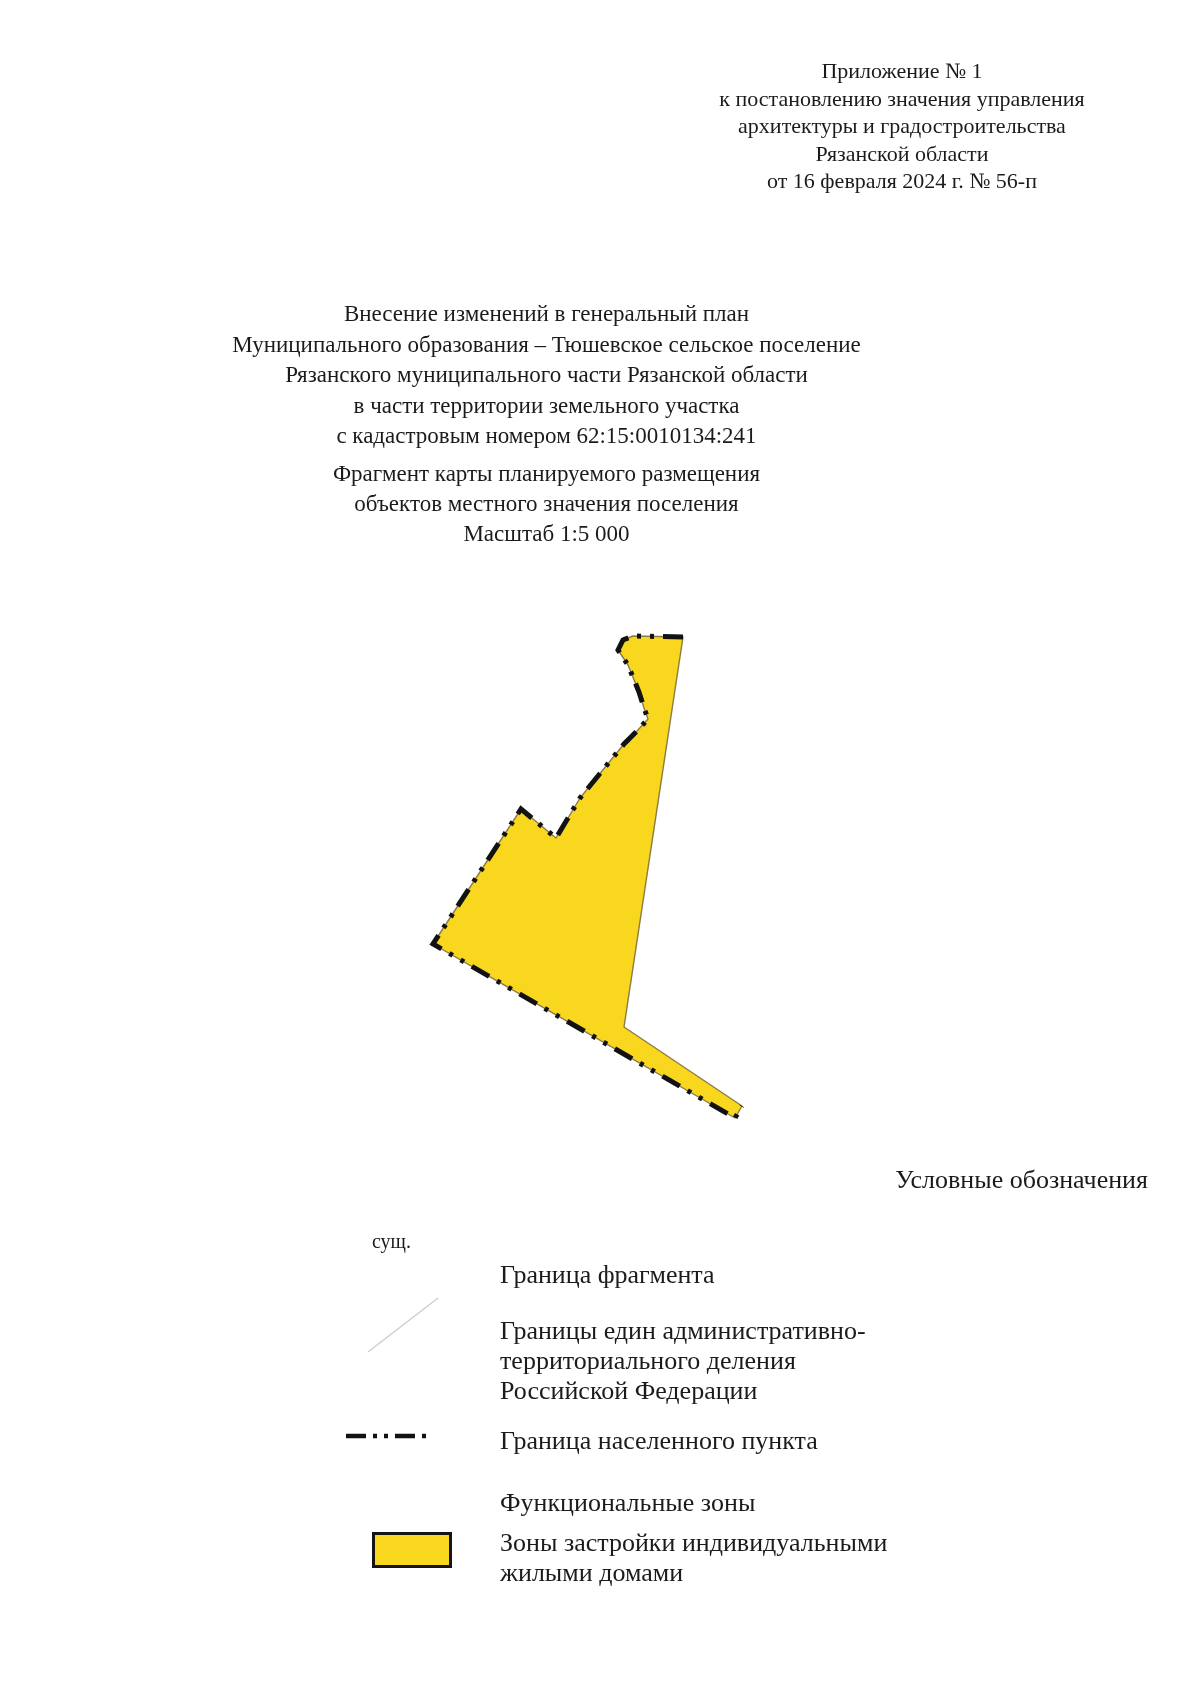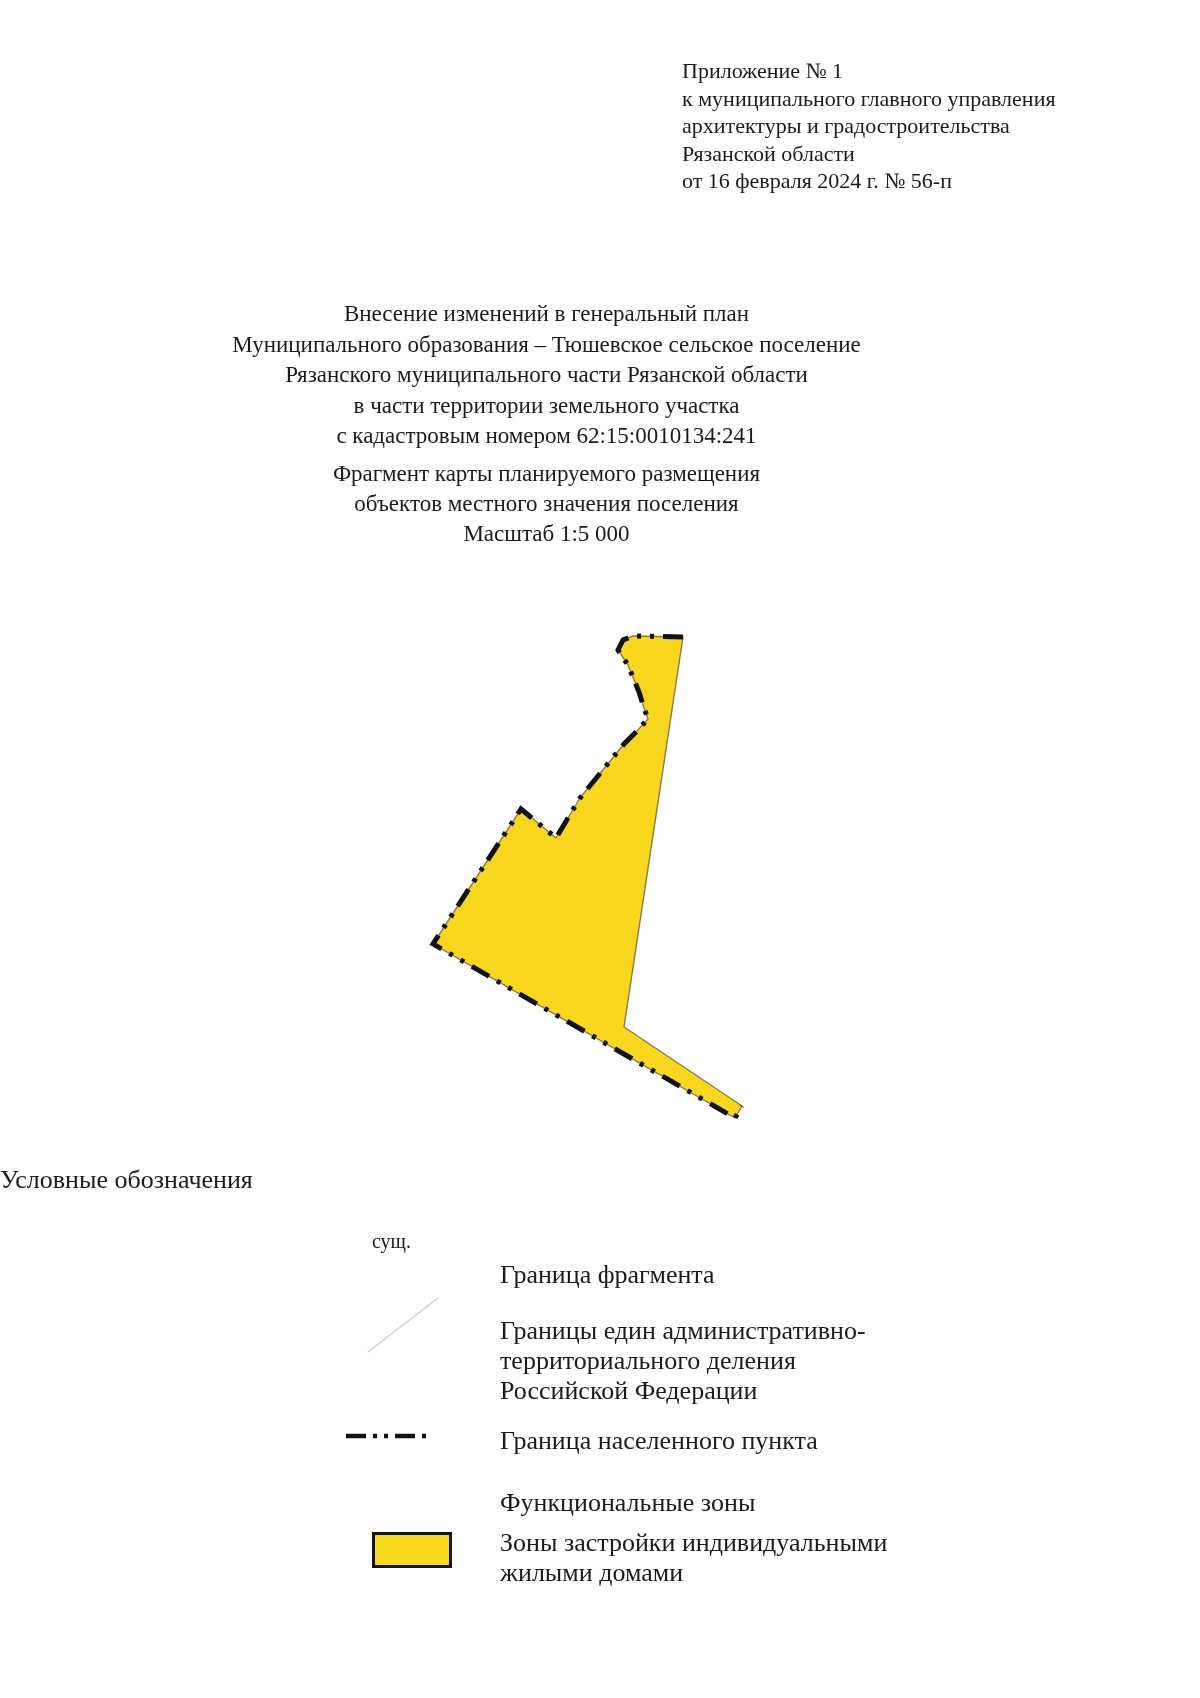--- a/index.html
+++ b/index.html
@@ -6,34 +6,34 @@
   body{
     width:1200px;height:1698px;
     background:#fff;
     font-family:"Liberation Serif","DejaVu Serif",serif;
     position:relative;
     overflow:hidden;
   }
   .page{position:absolute;left:0;top:0;width:1200px;height:1698px;background:var(--page-bg,#fff);color:var(--text,#1b1b1b);}
   .header-block{
     position:absolute;left:682px;top:57px;width:440px;
-    font-size:22px;line-height:27.5px;text-align:left;
+    font-size:22px;line-height:27.5px;text-align:center;
   }
   .title-block{
     position:absolute;left:0;top:299px;width:1093px;
     text-align:center;font-weight:normal;font-size:23px;line-height:30.5px;
   }
   .subtitle-block{
     position:absolute;left:0;top:459px;width:1093px;
     text-align:center;font-size:23px;line-height:30px;
   }
   .map-wrap{position:absolute;left:380px;top:600px;width:390px;height:540px;}
   .legend-heading{
     position:absolute;left:0;top:1165px;width:1148px;
-    text-align:left;font-size:26px;font-family:Liberation Serif, serif;
+    text-align:right;font-size:26px;font-family:Liberation Serif, serif;
   }
   .legend-existing{
     position:absolute;left:372px;top:1230px;font-size:20px;
   }
   .legend-label{position:absolute;left:500px;font-size:26px;line-height:30px;}
   .li-1{top:1260px;}
   .li-2{top:1316px;font-family:Liberation Serif, serif;}
   .li-3{top:1426px;}
   .li-4{top:1468px;margin-top:20px;}
   .li-5{top:1528px;}
@@ -47,21 +47,21 @@
   }
   .line{white-space:nowrap;}
 </style>
 </head>
 <body>
 
 <div class="page">
 
   <div class="header-block">
     <div class="line">Приложение № 1</div>
-    <div class="line">к муниципального главного управления</div>
+    <div class="line">к постановлению значения управления</div>
     <div class="line">архитектуры и градостроительства</div>
     <div class="line">Рязанской области</div>
     <div class="line">от 16 февраля 2024 г. № 56-п</div>
   </div>
 
   <div class="title-block">
     <div class="line">Внесение изменений в генеральный план</div>
     <div class="line">Муниципального образования – Тюшевское сельское поселение</div>
     <div class="line">Рязанского муниципального части Рязанской области</div>
     <div class="line">в части территории земельного участка</div>

